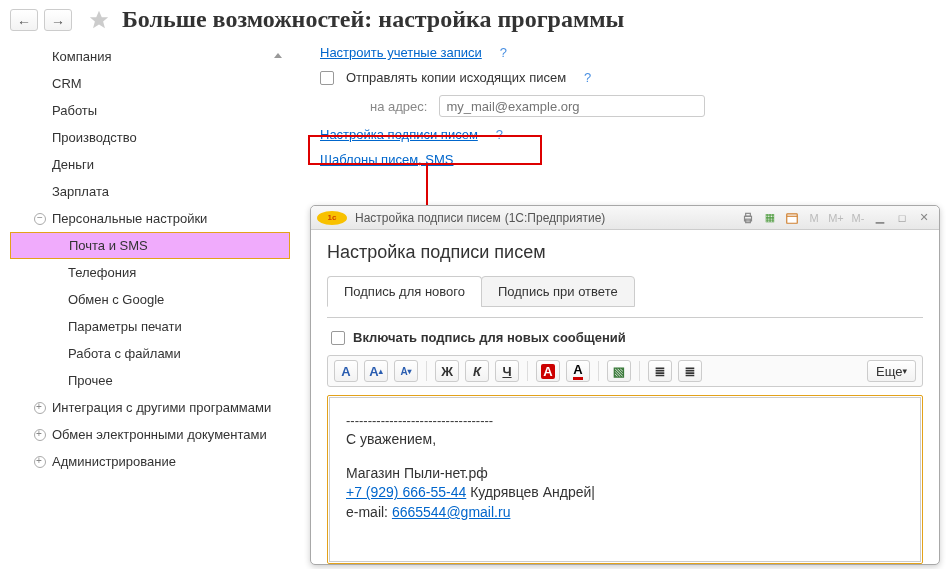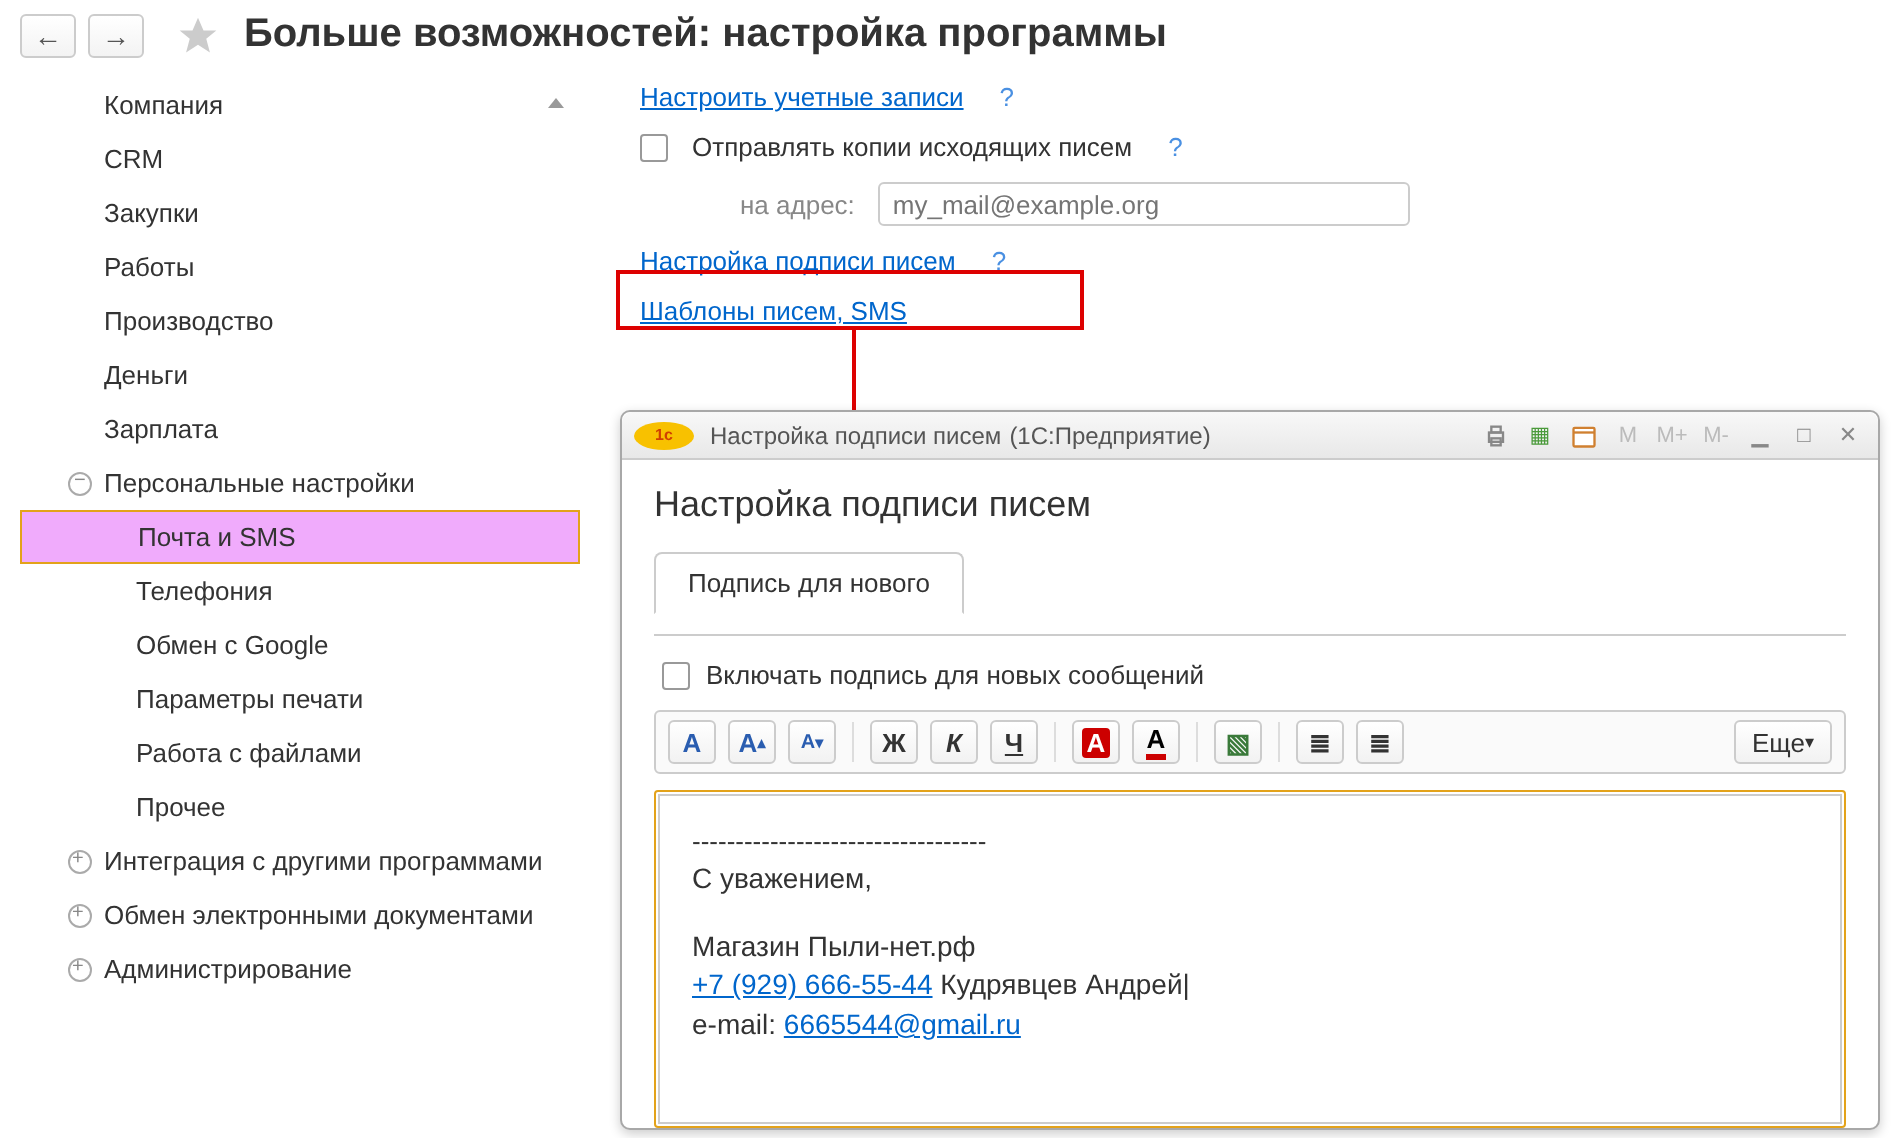--- a/index.html
+++ b/index.html
@@ -33,23 +33,24 @@
     color: #555;
     cursor: pointer;
   }
   .star-icon {
     width: 22px;
     height: 22px;
     margin: 0 6px 0 10px;
     color: #ccc;
   }
   .page-title {
-    font-size: 20px;
+    font-size: 24px;
     font-weight: bold;
     color: #333;
+    font-family: Liberation Serif, serif;
   }
   .content {
     display: flex;
     padding: 0 10px;
   }
   .sidebar {
     width: 280px;
     padding: 4px 0;
   }
   .sidebar-item {
@@ -253,41 +254,40 @@
   }
   .editor-inner {
     border: 1px solid #ccc;
     min-height: 165px;
     padding: 14px 16px;
     font-size: 14px;
     line-height: 1.4;
   }
   .editor-inner .sep { color: #333; font-size: 13px;}
   .editor-inner a { color: #0066cc; text-decoration: underline; }
-  .dlg-checkbox-row { display:flex; align-items:center; gap:8px; margin-bottom: 10px; margin-left: 4px;}
+  .dlg-checkbox-row { display:flex; align-items:center; gap:8px; margin-bottom: 10px; margin-left: 4px; font-weight: bold;}
 </style>
 </head>
 <body>
 
 <div class="header">
   <div class="nav-btn">←</div>
   <div class="nav-btn">→</div>
   <div class="star-icon">
     <svg viewBox="0 0 24 24" width="22" height="22" fill="#ccc">
         <polygon points="12,2 15,9 22,9 16.5,13.5 18.5,21 12,16.8 5.5,21 7.5,13.5 2,9 9,9"></polygon>
       </svg>
   </div>
   <div class="page-title">Больше возможностей: настройка программы</div>
 </div>
 
 <div class="content">
   <div class="sidebar">
     <div class="sidebar-item level1 collapse-top"><span>Компания</span></div>
     <div class="sidebar-item level1"><span>CRM</span></div>
-    <div class="sidebar-item level1"><span>Закупки</span></div>
     <div class="sidebar-item level1"><span>Работы</span></div>
     <div class="sidebar-item level1"><span>Производство</span></div>
     <div class="sidebar-item level1"><span>Деньги</span></div>
     <div class="sidebar-item level1"><span>Зарплата</span></div>
     <div class="sidebar-item level1 expandable dot-minus"><span>Персональные настройки</span></div>
     <div class="sidebar-item level2 active"><span>Почта и SMS</span></div>
     <div class="sidebar-item level2"><span>Телефония</span></div>
     <div class="sidebar-item level2"><span>Обмен с Google</span></div>
     <div class="sidebar-item level2"><span>Параметры печати</span></div>
     <div class="sidebar-item level2"><span>Работа с файлами</span></div>
@@ -354,20 +354,21 @@
     <span class="dlg-tool">▁</span>
     <span class="dlg-tool">□</span>
     <span class="dlg-tool">✕</span>
   </div>
 
   <div class="dlg-body">
     <div class="dlg-heading">Настройка подписи писем</div>
 
     <div class="tabs">
       <div class="tab active"><span>Подпись для нового</span></div>
+      <div class="tab"><span>Подпись при ответе</span></div>
     </div>
     <div class="tab-strip-line"></div>
 
     <div class="dlg-checkbox-row">
       <span class="checkbox"></span>
       <span>Включать подпись для новых сообщений</span>
     </div>
 
     <div class="toolbar">
       <div class="tb-btn" style="color:#2a5db0;">

